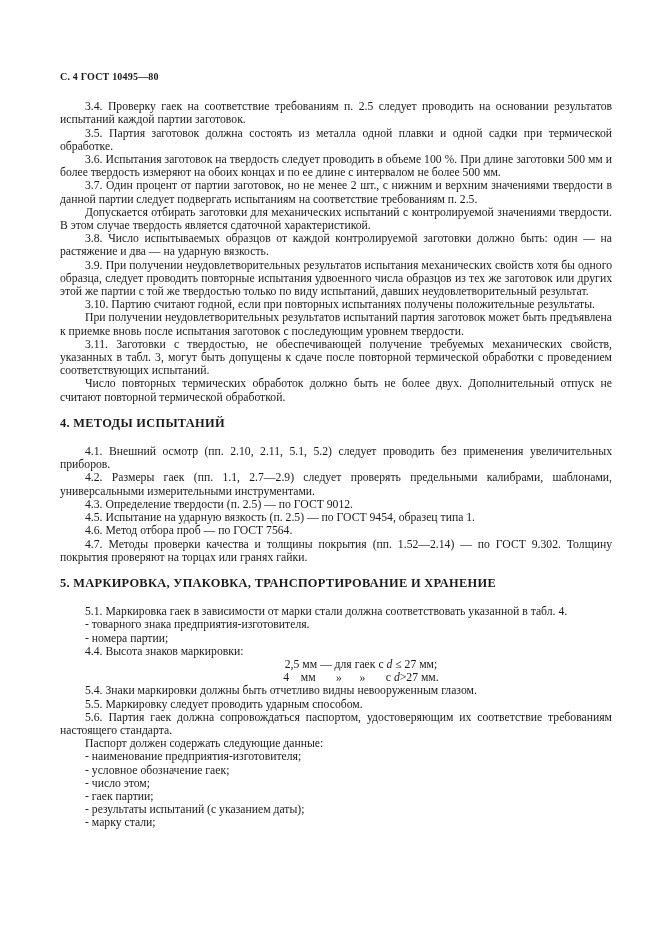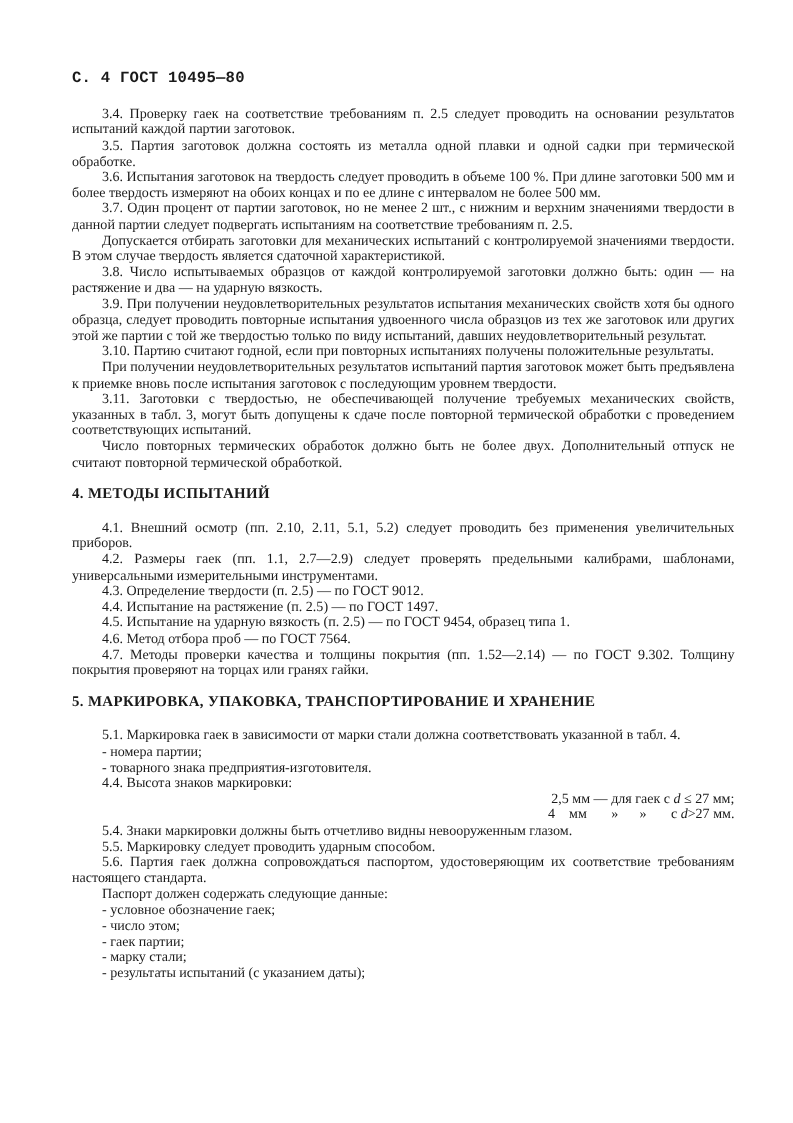--- a/index.html
+++ b/index.html
@@ -10,38 +10,37 @@
     position: relative;
     overflow: hidden;
   }
   .doc {
     padding: 54px 49px 0 60px;
     font-size: 11.7px;
     line-height: 13.2px;
   }
   .page-header {
     font-weight: bold;
-    font-size: 13px;
-    margin: 4px 0 17px 0;
+    font-size: 10px;
+    margin: 16px 0 17px 0;
     letter-spacing: 0.2px;
-    font-family: Liberation Mono, monospace;
   }
   p.body {
     margin: 0;
     text-align: justify;
     text-indent: 25px;
   }
   p.hang {
     margin: 0;
     text-align: left;
     text-indent: 25px;
   }
   p.subline {
     margin: 0 0 0 50px;
-    text-align: right;
+    text-align: center;
     white-space: pre;
   }
   p.subline i { font-style: italic; }
   h2.sec {
     font-size: 12.4px;
     font-weight: bold;
     text-align: left;
     text-indent: 0;
     margin: 13px 0 15px 0;
     letter-spacing: 0.3px;
@@ -67,39 +66,39 @@
     <p class="body">3.11. Заготовки с твердостью, не обеспечивающей получение требуемых механических свойств, указанных в табл. 3, могут быть допущены к сдаче после повторной термической обработки с проведением соответствующих испытаний.</p>
     <p class="body">Число повторных термических обработок должно быть не более двух. Дополнительный отпуск не считают повторной термической обработкой.</p>
   </div>
 
   <h2 class="sec">4. МЕТОДЫ ИСПЫТАНИЙ</h2>
 
   <div>
     <p class="body">4.1. Внешний осмотр (пп. 2.10, 2.11, 5.1, 5.2) следует проводить без применения увеличительных приборов.</p>
     <p class="body">4.2. Размеры гаек (пп. 1.1, 2.7—2.9) следует проверять предельными калибрами, шаблонами, универсальными измерительными инструментами.</p>
     <p class="body">4.3. Определение твердости (п. 2.5) — по ГОСТ 9012.</p>
-    <p class="body">4.4. Испытание на растяжение (п. 2.5) — по ГОСТ 1497.</p>
     <p class="body">4.5. Испытание на ударную вязкость (п. 2.5) — по ГОСТ 9454, образец типа 1.</p>
     <p class="body">4.6. Метод отбора проб — по ГОСТ 7564.</p>
     <p class="body">4.7. Методы проверки качества и толщины покрытия (пп. 1.52—2.14) — по ГОСТ 9.302. Толщину покрытия проверяют на торцах или гранях гайки.</p>
   </div>
 
   <h2 class="sec">5. МАРКИРОВКА, УПАКОВКА, ТРАНСПОРТИРОВАНИЕ И ХРАНЕНИЕ</h2>
 
   <div>
     <p class="body">5.1. Маркировка гаек в зависимости от марки стали должна соответствовать указанной в табл. 4.</p>
+    <p class="hang">- товарного знака предприятия-изготовителя.</p>
     <p class="hang">- номера партии;</p>
-    <p class="hang">- товарного знака предприятия-изготовителя.</p>
     <p class="body">4.4. Высота знаков маркировки:</p>
     <p class="subline"><span>2,5 мм — для гаек с </span><i>d</i><span> ≤ 27 мм;</span></p>
     <p class="subline"><span>4    мм       »      »       с </span><i>d</i><span>&gt;27 мм.</span></p>
     <p class="body">5.4. Знаки маркировки должны быть  отчетливо видны невооруженным глазом.</p>
     <p class="body">5.5. Маркировку следует проводить ударным способом.</p>
     <p class="body">5.6. Партия гаек должна сопровождаться паспортом, удостоверяющим их соответствие требованиям настоящего стандарта.</p>
     <p class="body">Паспорт должен содержать следующие данные:</p>
+    <p class="hang">- наименование предприятия-изготовителя;</p>
     <p class="hang">- условное обозначение гаек;</p>
     <p class="hang">- число этом;</p>
     <p class="hang">- гаек партии;</p>
+    <p class="hang">- результаты испытаний (с указанием даты);</p>
     <p class="hang">- марку стали;</p>
-    <p class="hang">- результаты испытаний (с указанием даты);</p>
   </div>
 
 </div>
 
 </body></html>

